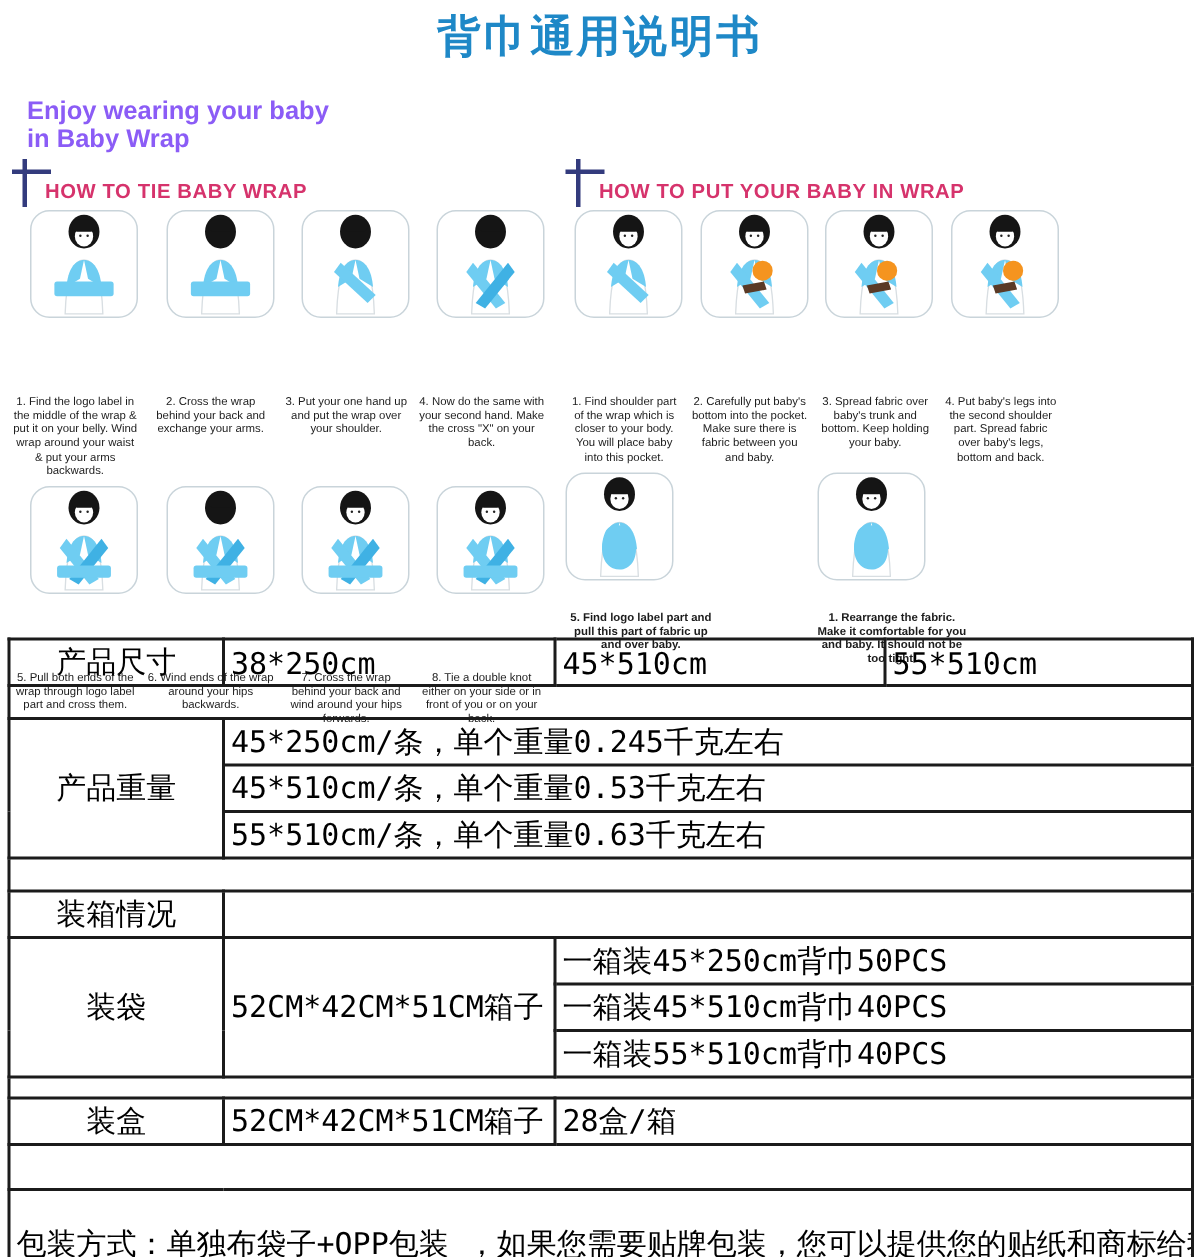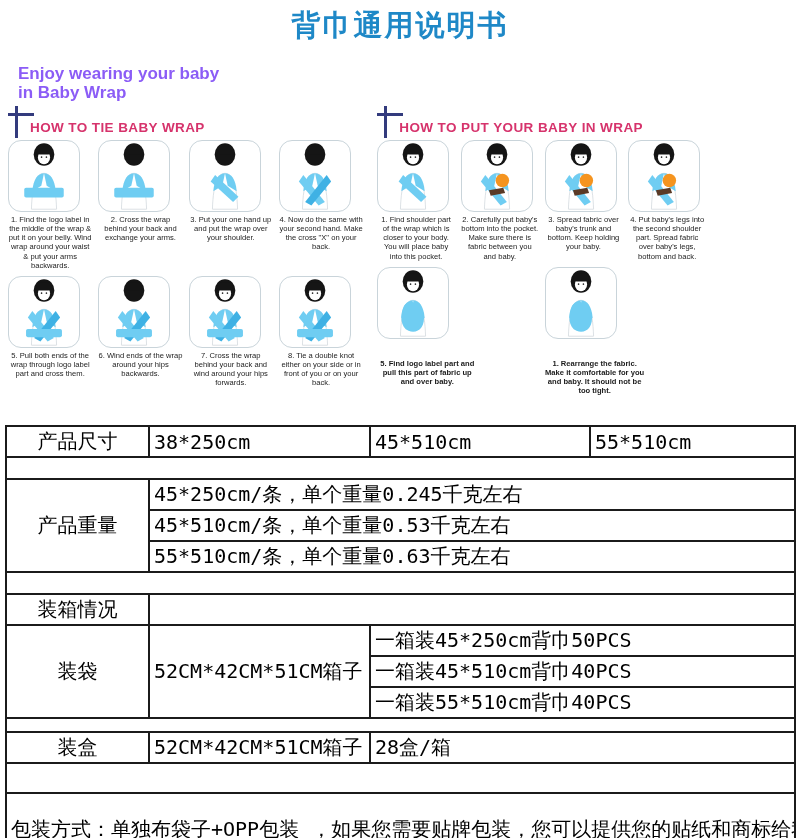--- a/index.html
+++ b/index.html
@@ -36,21 +36,21 @@
   .sec-header { display:flex; align-items:flex-end; height:30px; margin-bottom:2px; }
   .cross-icon { position:relative; width:18px; height:32px; flex:0 0 18px; }
   .cross-icon .vline { position:absolute; left:7px; top:0; width:3px; height:32px; background:#333b7d; }
   .cross-icon .hline { position:absolute; left:0; top:7px; width:26px; height:3px; background:#333b7d; z-index:2; }
   .sec-title {
     color:#d6336c; font-weight:bold; font-size:13.5px;
     letter-spacing:.4px; margin-left:4px; padding-bottom:3px; white-space:nowrap;
   }
 
   .steps-grid { display:grid; grid-template-columns:repeat(4,1fr); column-gap:6px; row-gap:6px; }
-  .step { display:flex; flex-direction:column; align-items:flex-start; }
+  .step { display:flex; flex-direction:column; align-items:flex-end;gap:48px; }
   .step-wide { grid-column:span 2; align-items:flex-start; gap:6px; }
 
   .fig {
     width:72px; height:78px; background:#fff;
     border:1.5px solid #c9d4da; border-radius:13px;
     flex:0 0 72px; overflow:hidden;
   }
   .fig svg { width:100%; height:100%; display:block; }
 
   .caption {

